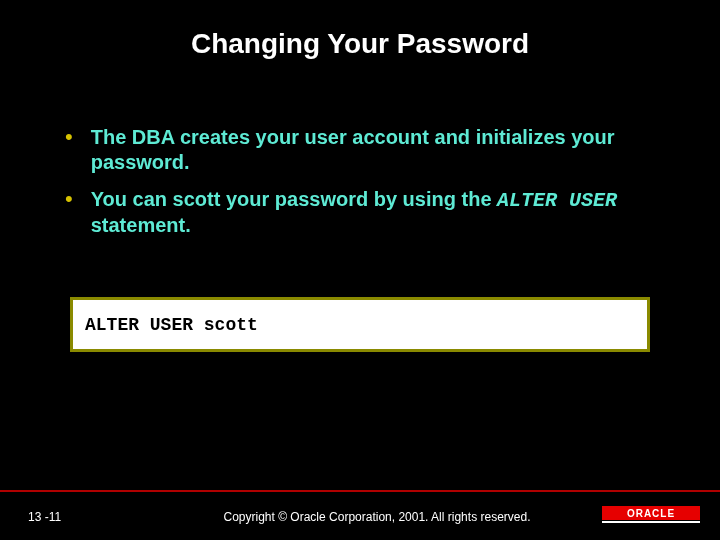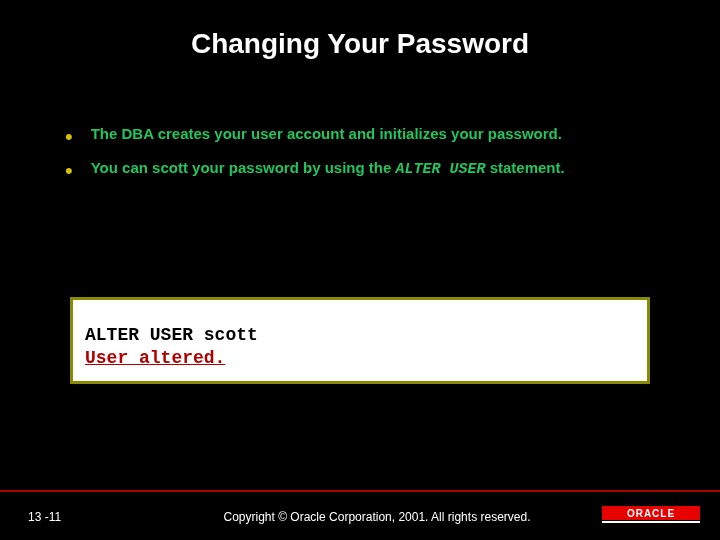--- a/index.html
+++ b/index.html
@@ -38,38 +38,38 @@
   }
   .bullet-dot {
     color: #d6c200;
     font-size: 22px;
     line-height: 20px;
     margin-right: 18px;
     margin-top: 2px;
     flex-shrink: 0;
   }
   .bullet-text {
-    color: #22c55e;
-    font-size: 15px;
+    color: #5eead4;
+    font-size: 20px;
     font-weight: bold;
     line-height: 1.25;
   }
   .mono {
     font-family: "Courier New", Courier, monospace;
     font-weight: bold;
     font-style: italic;
   }
   .codebox {
     position: absolute;
     top: 297px;
     left: 70px;
     width: 580px;
     background: #fff;
     border: 3px solid #8a8a00;
-    padding: 24px 12px 12px 12px;
+    padding: 14px 12px 12px 12px;
     font-family: "Courier New", Courier, monospace;
     font-size: 18px;
     font-weight: bold;
     line-height: 1.25;
     color: #000;
   }
   .code-result {
     color: #b00000;
     text-decoration: underline;
   }
@@ -152,21 +152,20 @@
       <div class="bullet-dot">•</div>
       <div class="bullet-text">
         <span>You can scott your password by using the </span><span class="mono">ALTER USER</span><span> statement.</span>
       </div>
     </div>
 
   </div>
 
   <div class="codebox">
     <div>ALTER USER scott</div>
-    <div class="code-result">User altered.</div>
   </div>
 
   <div class="footer">
     <div class="footer-line"></div>
     <div class="page-num">13 -11</div>
     <div class="copyright">Copyright © Oracle Corporation, 2001. All rights reserved.</div>
     <div class="logo">
       <div class="logo-bar">
         <span class="logo-text">ORACLE</span>
       </div>

